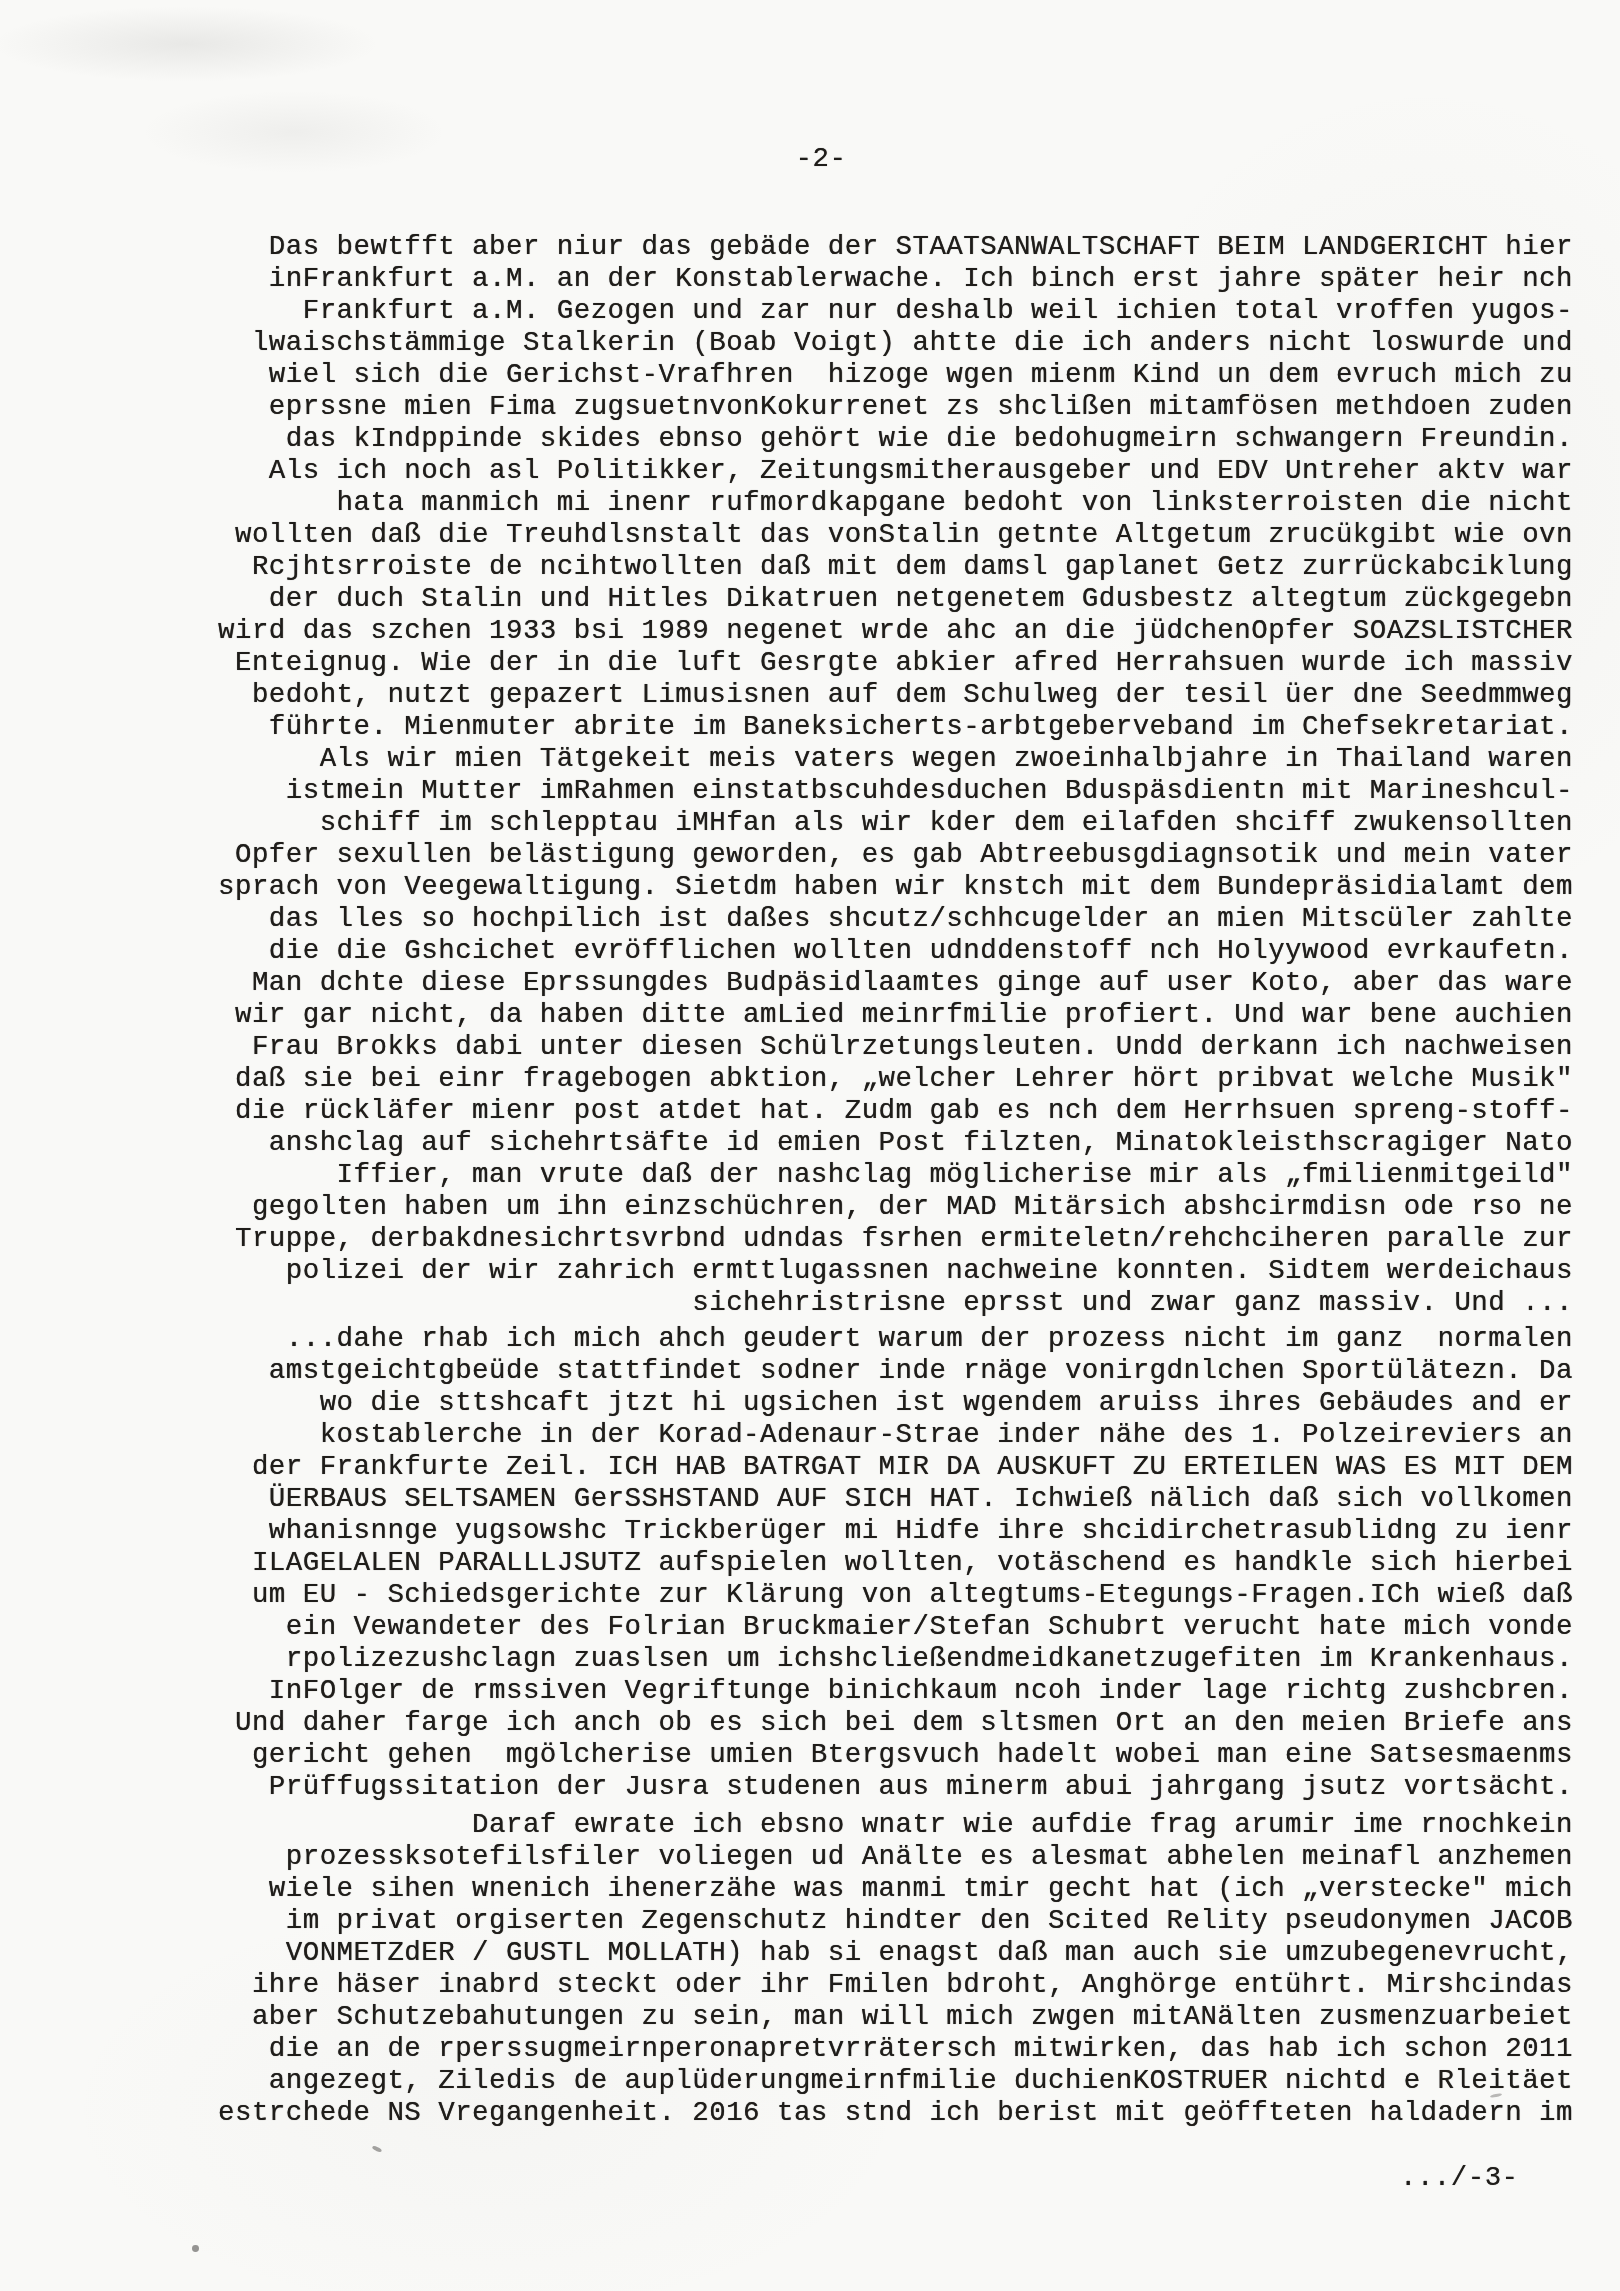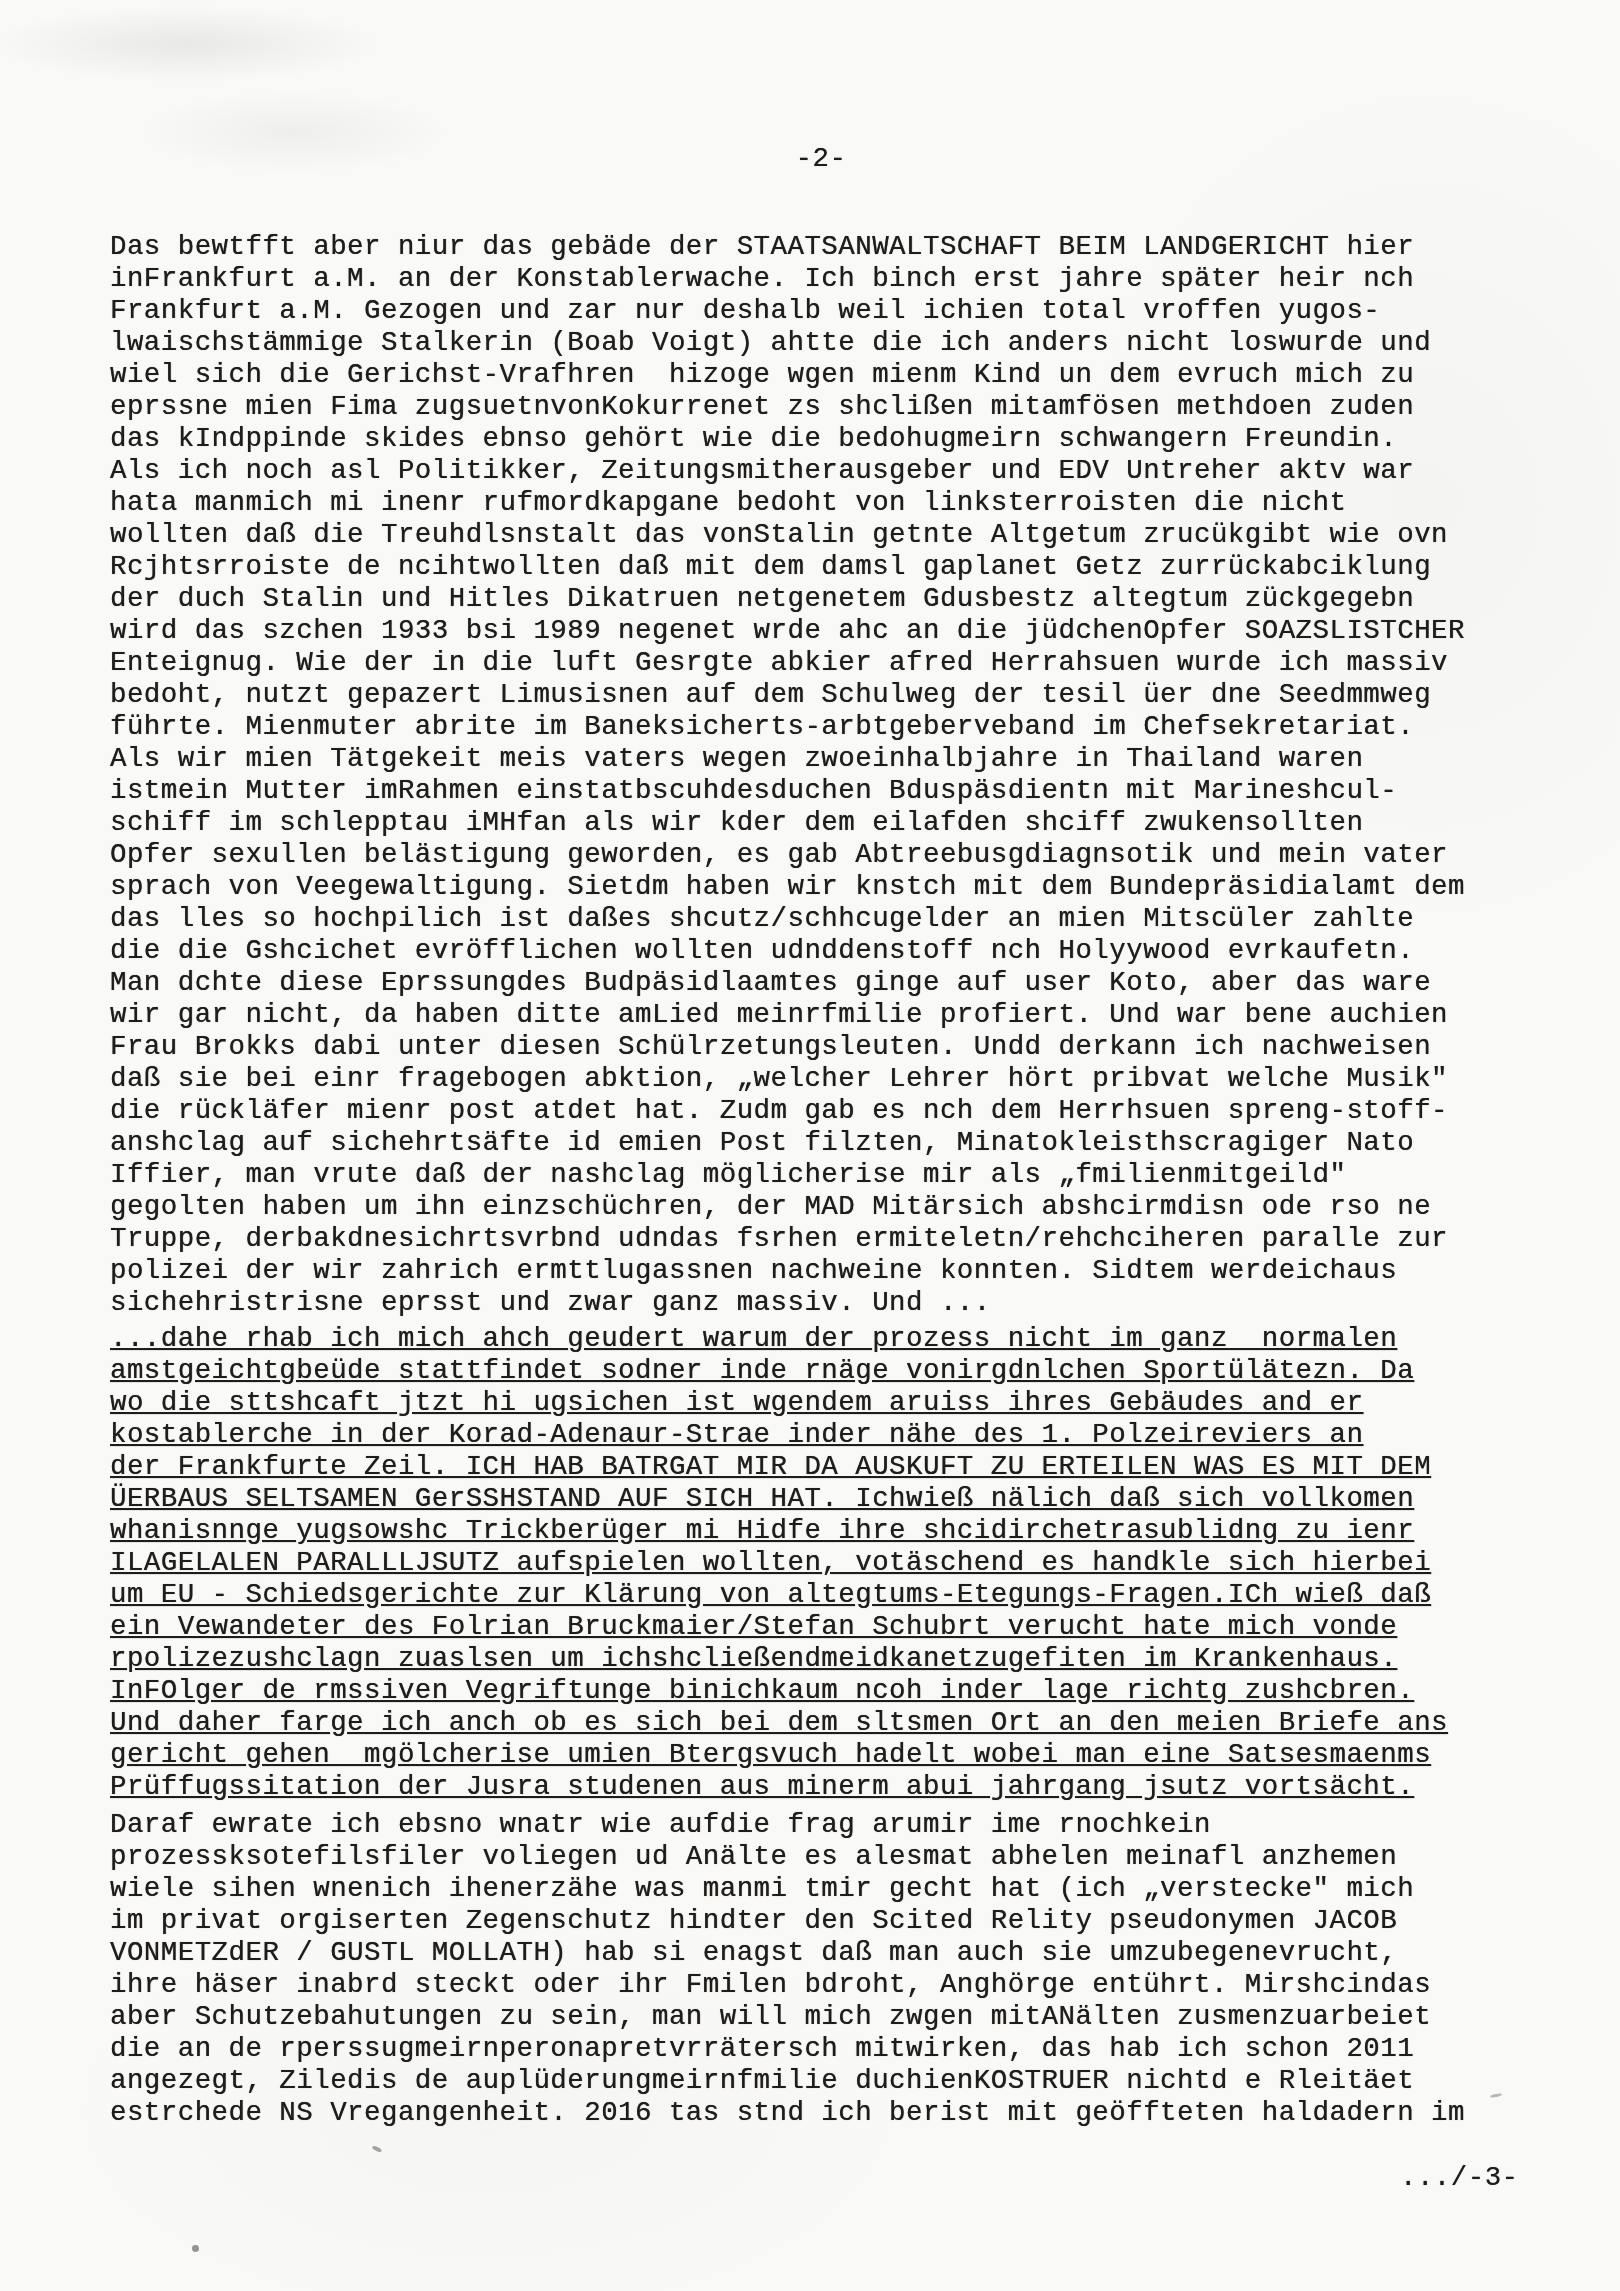--- a/index.html
+++ b/index.html
@@ -27,30 +27,31 @@
     top: 143px;
     left: 0;
     width: 1642px;
     text-align: center;
     font-size: 27.4px;
     letter-spacing: 0.5px;
     text-shadow: 0 0 0.7px rgba(31,29,26,0.8);
   }
   .para {
     position: absolute;
-    left: 110px;
+    left: 122px;
     width: 1451px;
     font-size: 27.4px;
     line-height: 32px;
     letter-spacing: 0.5px;
     white-space: pre;
     text-shadow: 0 0 0.7px rgba(31,29,26,0.75), 0.4px 0.4px 0.5px rgba(31,29,26,0.25);
+    text-align: right;
   }
   .p1 { top: 231px; }
-  .p2 { top: 1323px; text-decoration: underline; }
+  .p2 { top: 1323px; }
   .p3 { top: 1809px; }
   .footer {
     position: absolute;
     left: 1400px;
     top: 2162px;
     font-size: 27.4px;
     letter-spacing: 0.5px;
     text-shadow: 0 0 0.7px rgba(31,29,26,0.7);
   }
   .smudge {

